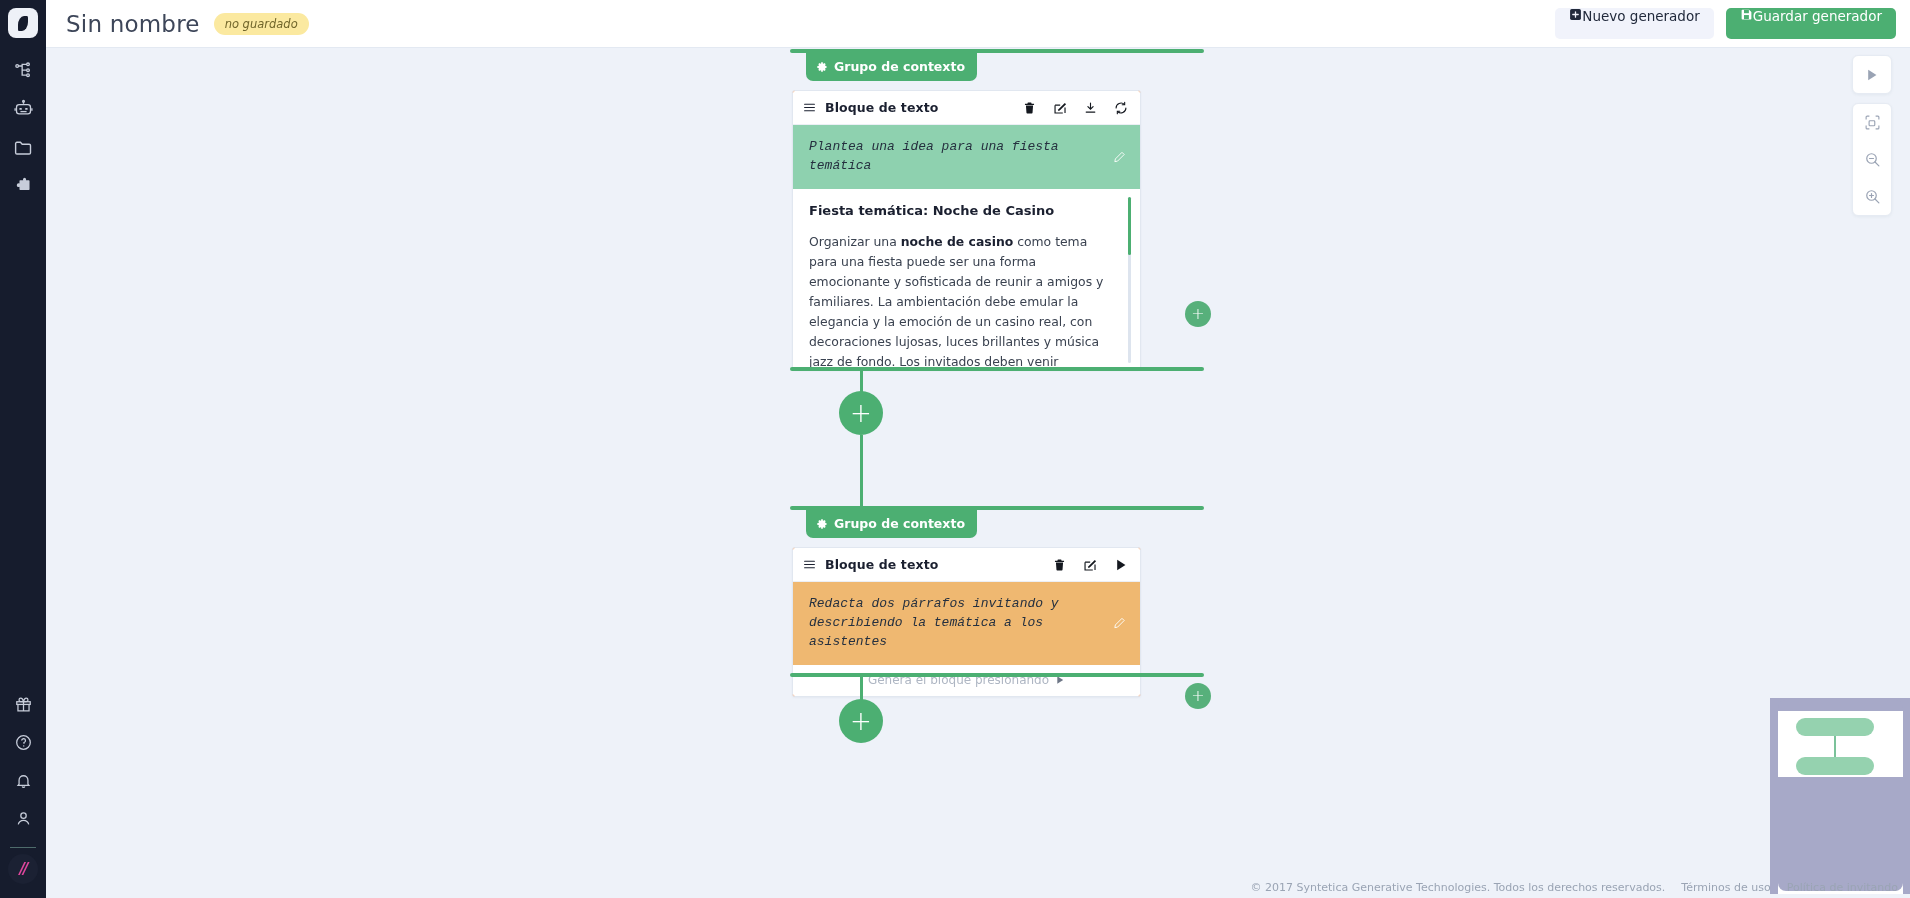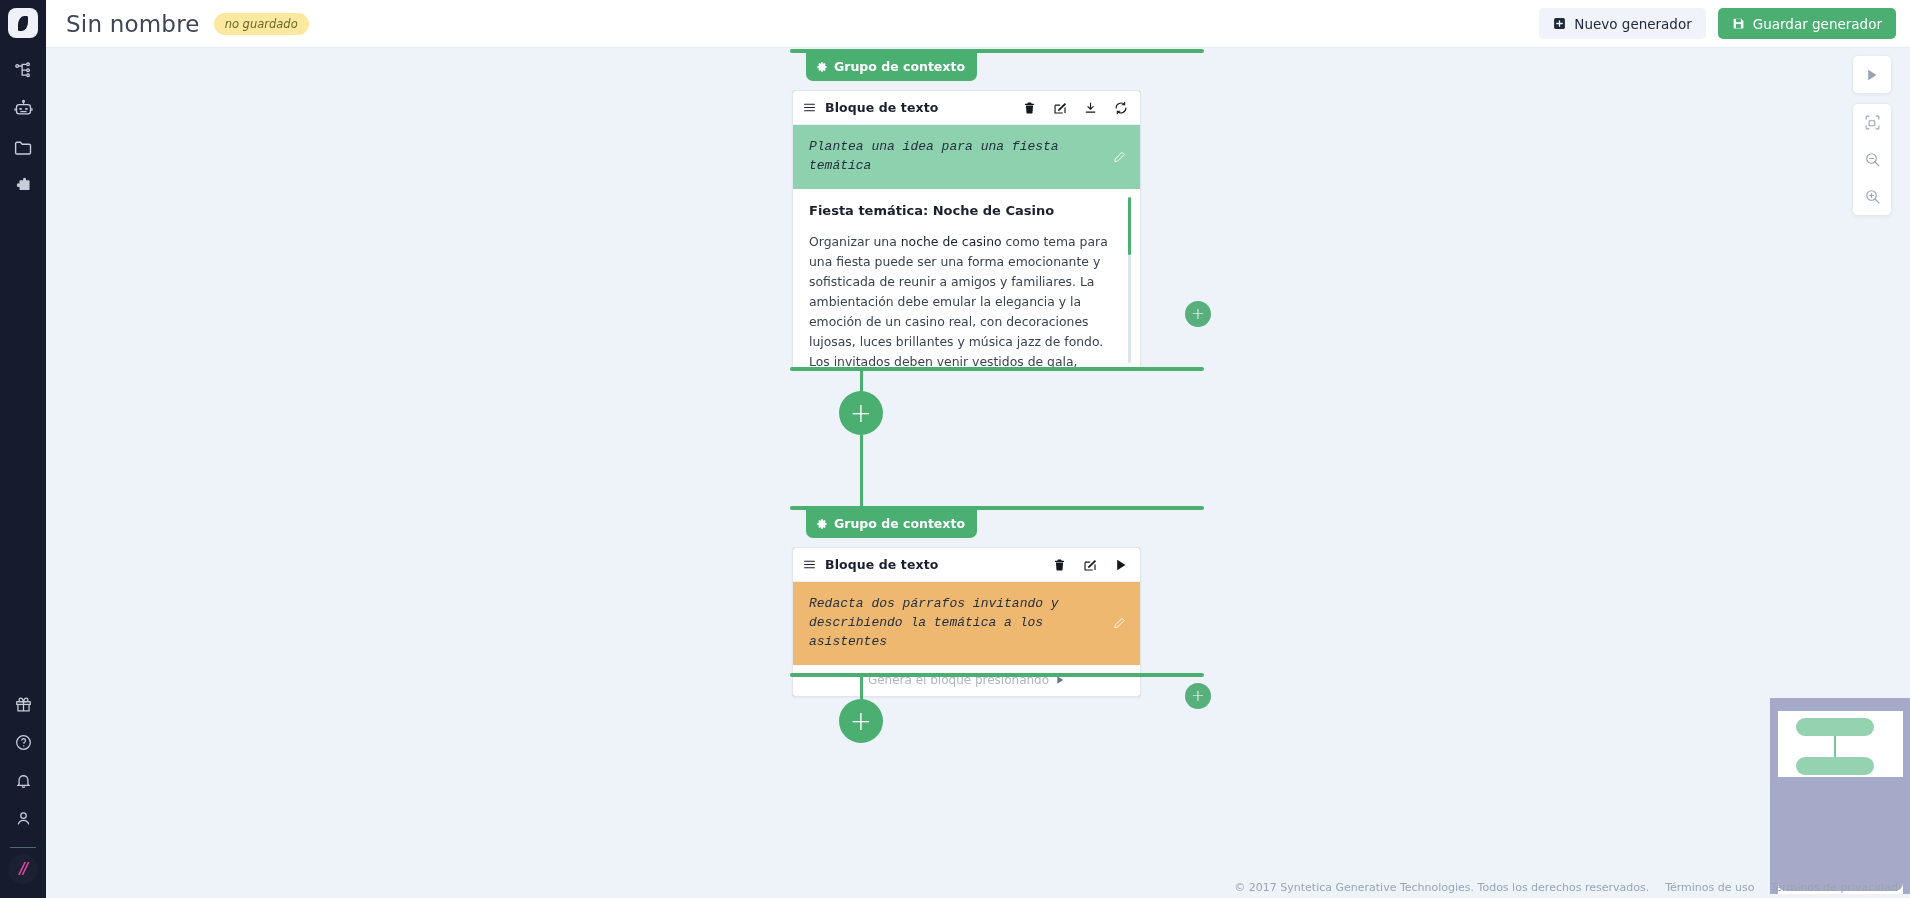--- a/index.html
+++ b/index.html
@@ -65,21 +65,21 @@
     background: #fbe9a0; color: #70652a;
     font-size: 11.5px; font-style: italic;
     padding: 4px 11px; border-radius: 11px;
     white-space: nowrap;
   }
   .topbar-right {
     margin-left: auto; margin-right: 14px;
     display: flex; align-items: center; gap: 12px;
   }
   .btn {
-    display: flex; align-items: center; gap: 8px;
+    display: flex; 
     height: 31px; padding: 0 14px;
     border-radius: 5px; font-size: 13.5px;
     cursor: pointer; border: none; white-space: nowrap;
   }
   .btn-light { background: #f1f3fb; color: #222a3c; }
   .btn-green { background: #4caf72; color: #fff; }
   .btn svg { display: block; }
 
   
   .canvas {
@@ -171,21 +171,21 @@
     background: #fff;
   }
   .body h4 {
     font-size: 13px; font-weight: 700; color: #1b2030;
     margin-bottom: 14px;
   }
   .body p {
     font-size: 12.4px; color: #3a4250; line-height: 1.62;
     margin-bottom: 12px;
   }
-  .body p b { color: #1b2030; font-weight: 400; text-align: center; }
+  .body p b { color: #1b2030; font-weight: 700; text-align: center; }
   .body-scroll-track {
     position: absolute; right: 9px; top: 8px; bottom: 6px;
     width: 3px; background: #dde4ee; border-radius: 2px;
   }
   .body-scroll-thumb {
     position: absolute; right: 9px; top: 8px;
     width: 3px; height: 58px; background: #4caf72; border-radius: 2px;
     cursor: pointer;
   }
 
@@ -553,16 +553,16 @@
       <div class="mm-mask" style="left:8px; top:79px; width:125px; height:114px; border-radius:0 0 8px 8px;"></div>
       <div class="mm-node" style="left:26px; top:20px; width:78px; height:18px;"></div>
       <div class="mm-line" style="left:64px; top:38px; height:22px;"></div>
       <div class="mm-node" style="left:26px; top:59px; width:78px; height:18px;"></div>
     </div>
   </div>
 
   <div class="footer">
     <span>© 2017 Syntetica Generative Technologies. Todos los derechos reservados.</span>
     <a>Términos de uso</a>
-    <a>Términos de privacidad</a>
+    <a>Política de invitando</a>
   </div>
 
 </div>
 
 </body></html>

